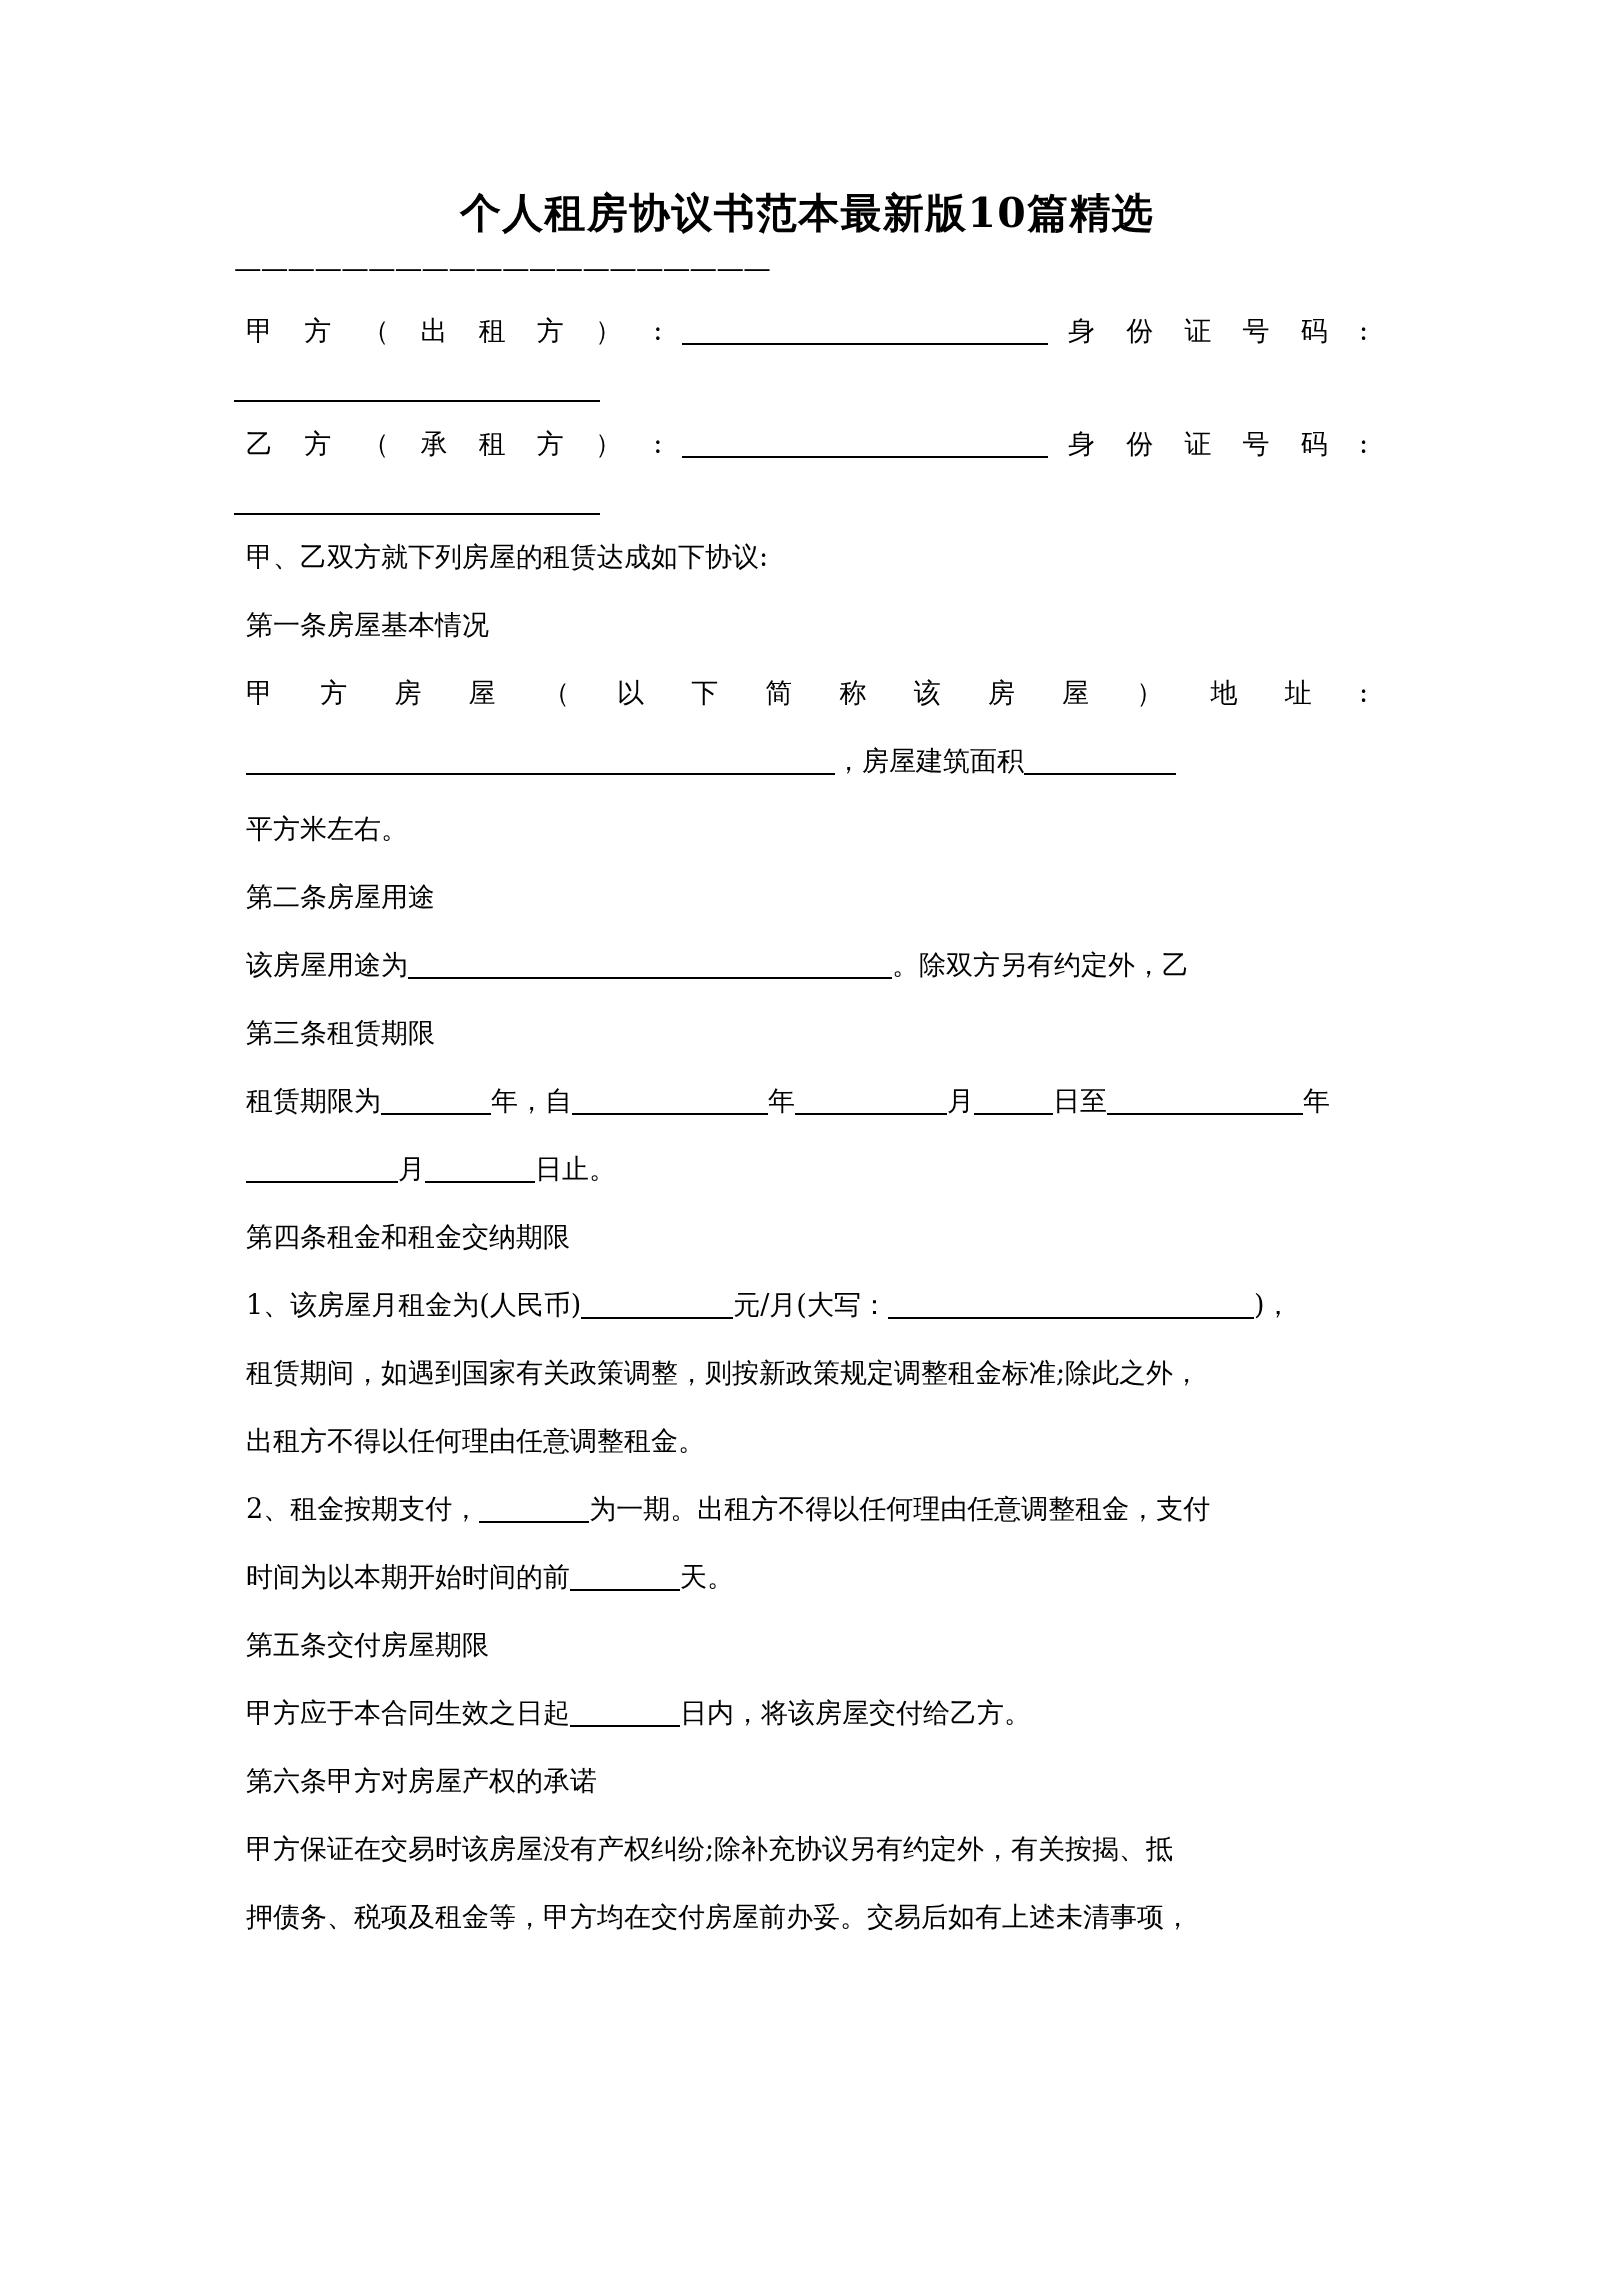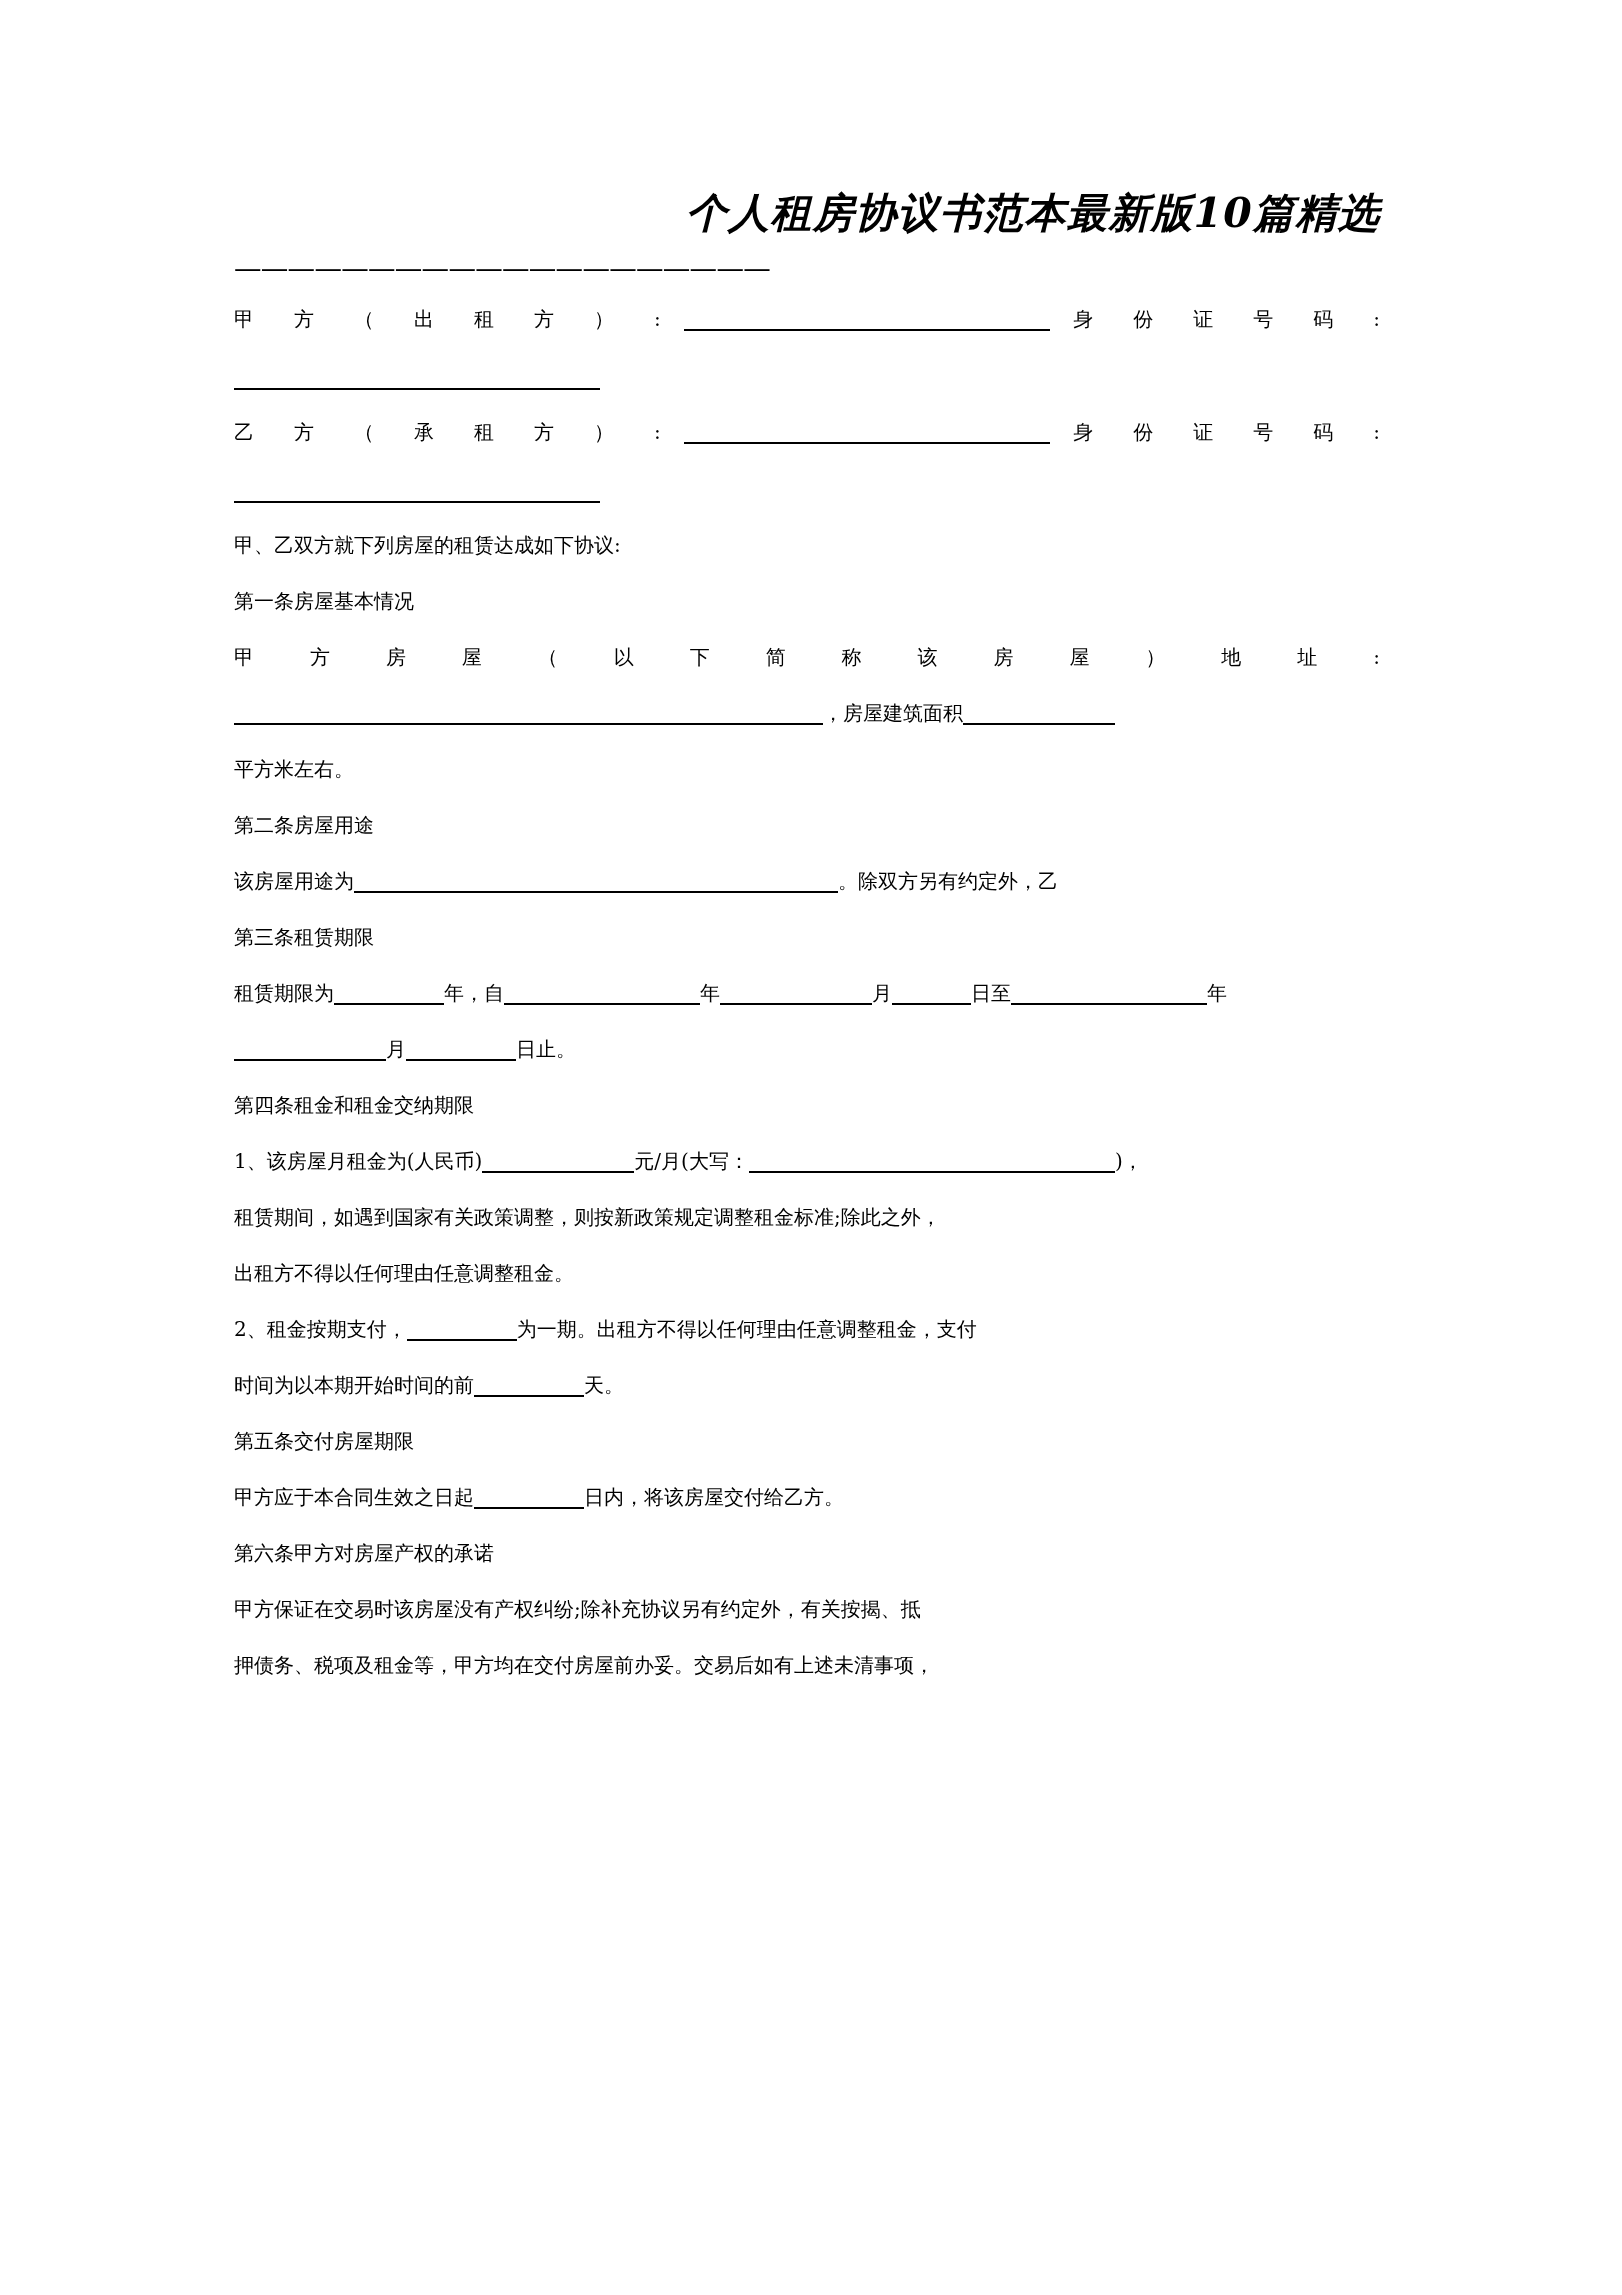--- a/index.html
+++ b/index.html
@@ -29,34 +29,33 @@
     position: absolute;
     left: 234px;
     top: 0;
     width: 1146px;   
   }
 
   
   .doc-title {
     font-size: 41px;
     font-weight: bold;
-    text-align: right;
+    text-align: center;
     line-height: 1.22;
     letter-spacing: 1.3px;
     margin-top: 188px;
     margin-bottom: 0;
     white-space: nowrap;
-    font-style: italic;
   }
 
   
   .para {
-    font-size: 20px;
+    font-size: 27px;
     line-height: 56px;
-    margin: 0;
+    margin: 12px;
     text-align: justify;
     text-justify: inter-character;
     word-break: break-all;
   }
 
   
   .para.spread {
     text-align: justify;
     text-align-last: justify;
   }

